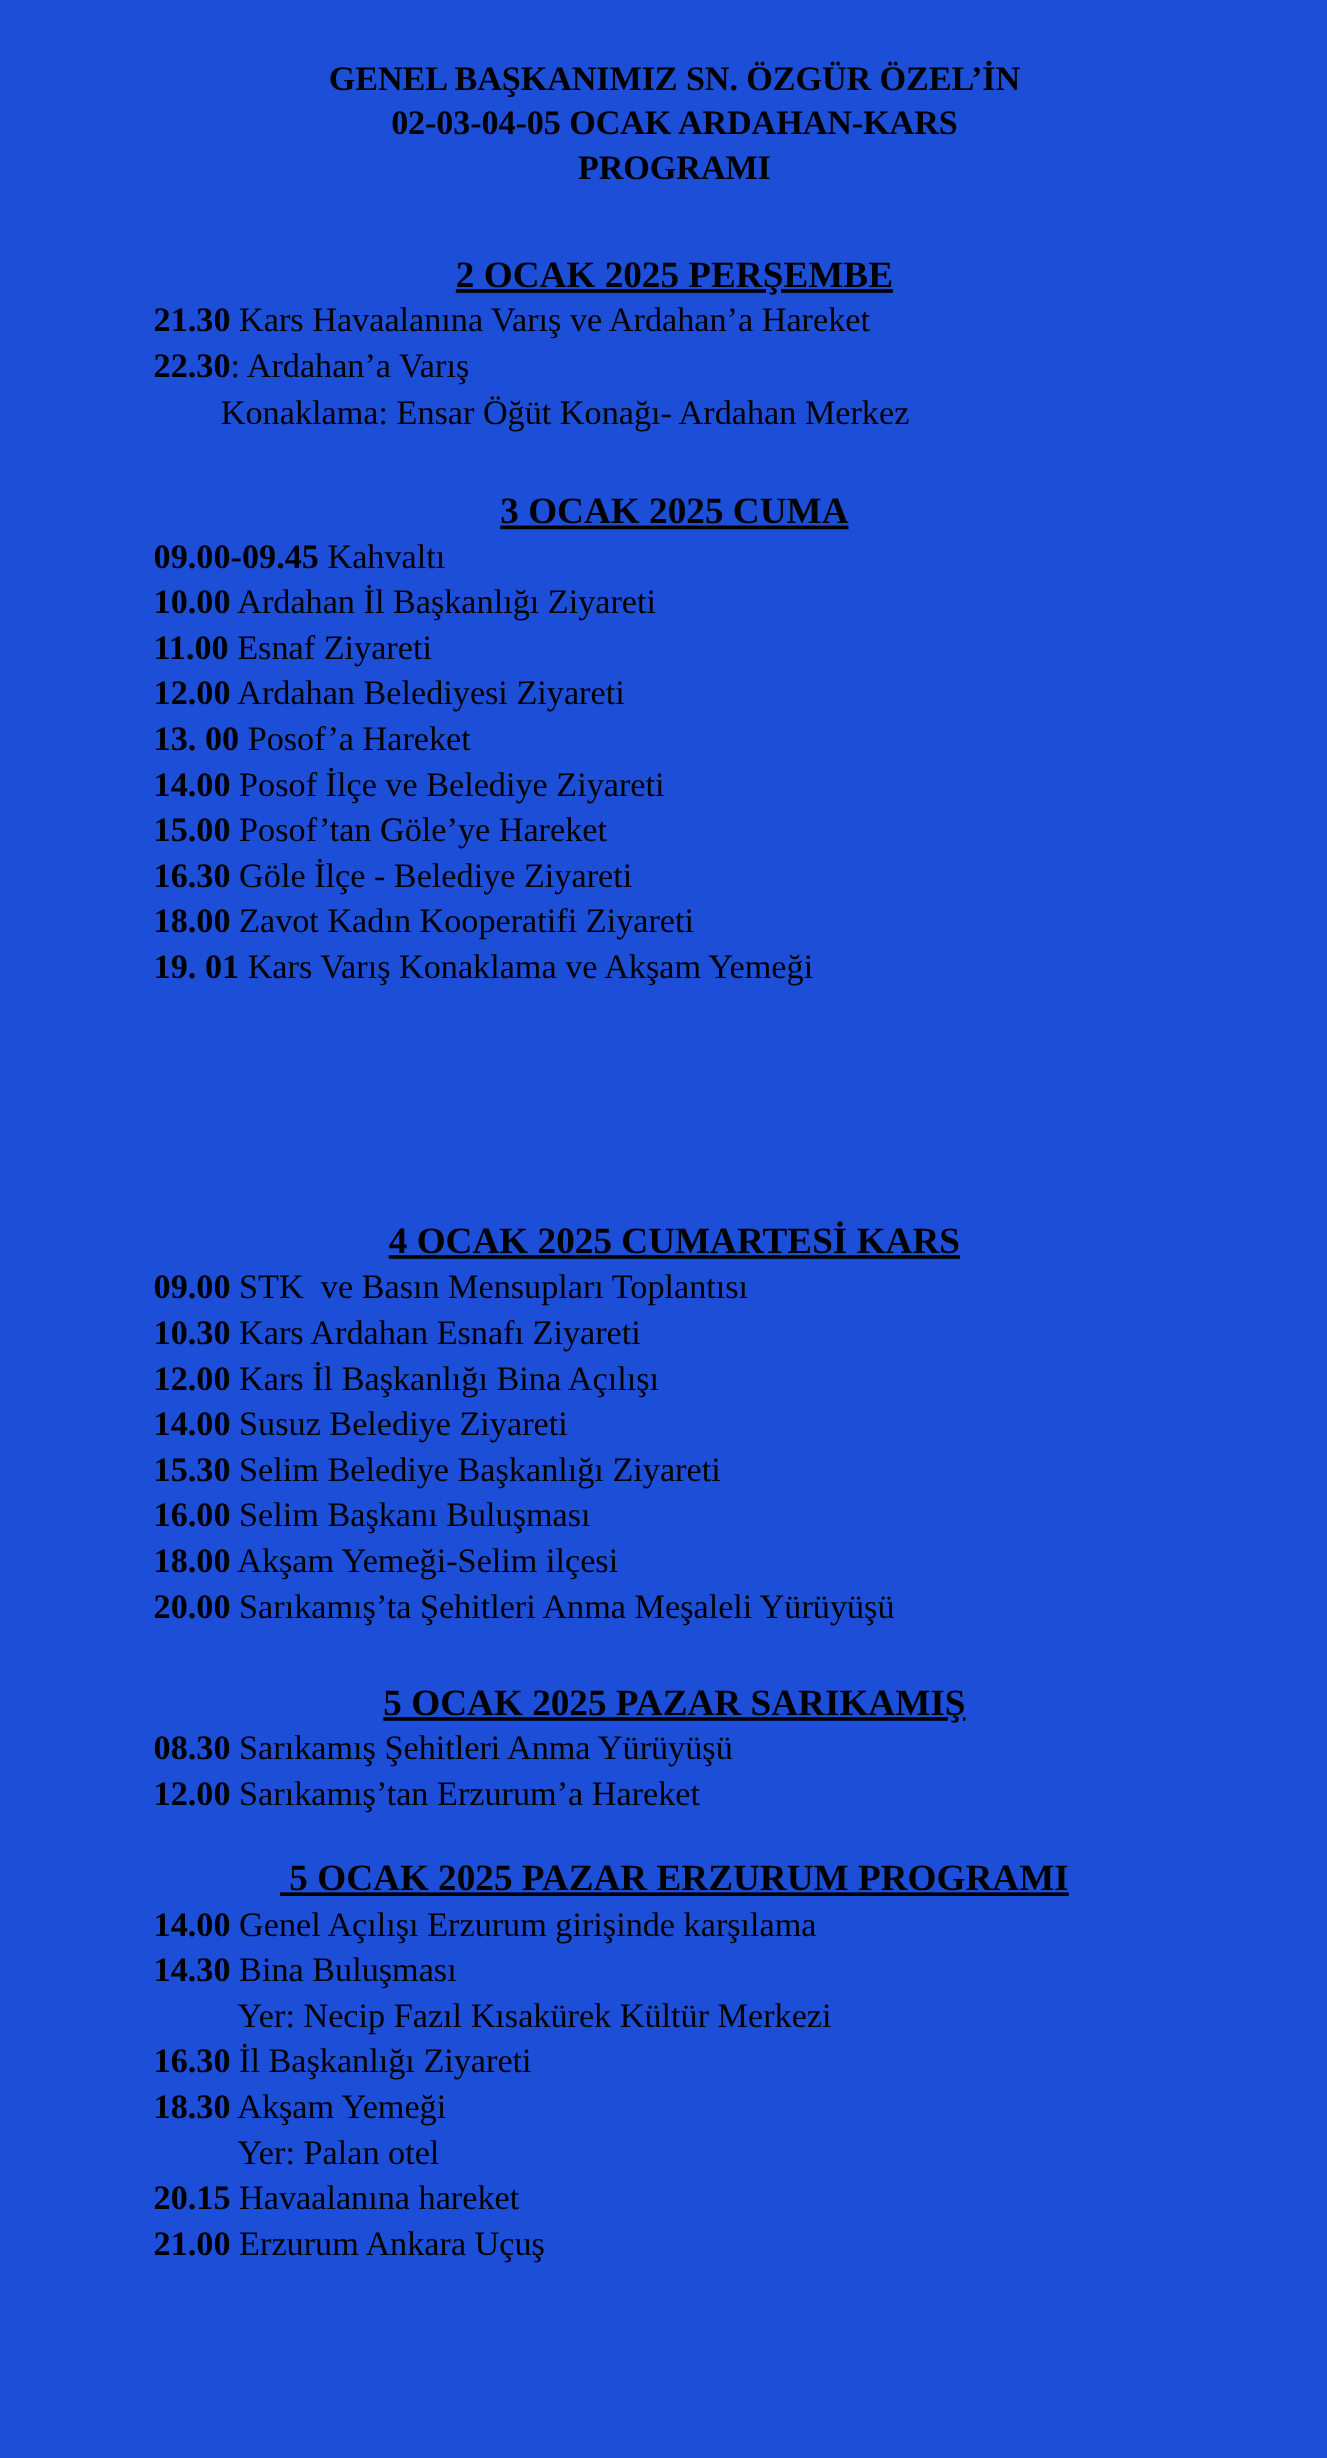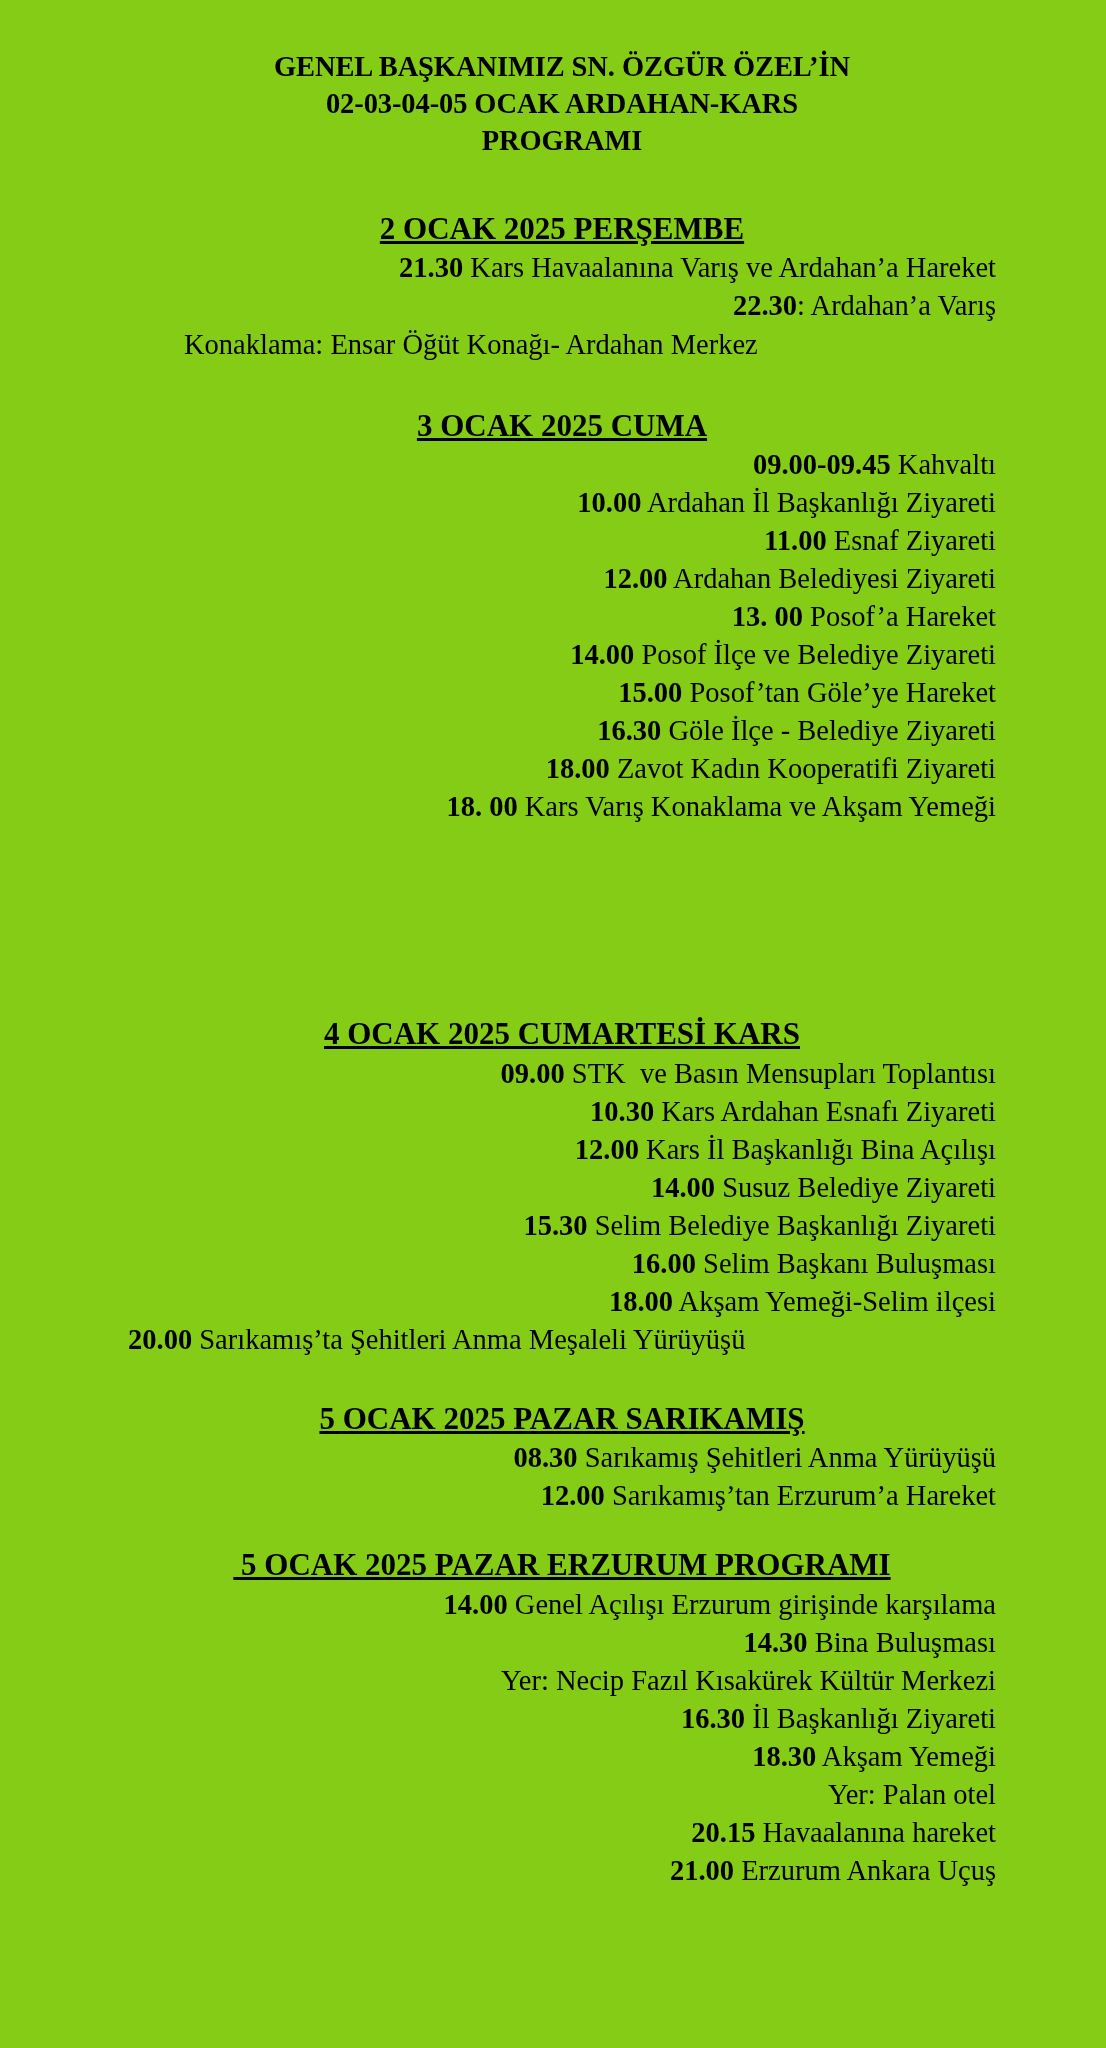--- a/index.html
+++ b/index.html
@@ -13,21 +13,21 @@
     min-height: 2048px;
     font-family: "Liberation Serif", "DejaVu Serif", serif;
     color: #000000;
     -webkit-font-smoothing: antialiased;
   }
   .page {
     width: 1106px;
     min-height: 2048px;
     box-sizing: border-box;
     padding: 48px 110px 40px 128px;
-    background: #84cc16;
+    background: #1d4ed8;
   }
   .doc-title {
     text-align: center;
     font-weight: bold;
     font-size: 28.5px;
     line-height: 1.30;
     letter-spacing: -0.1px;
     margin: 0 0 4px 0;
   }
   .doc-title .tline { display: block; }
@@ -47,21 +47,21 @@
   .heading-gap-lg { height: 46px; }
   .heading-gap-md { height: 40px; }
   .heading-gap-sm { height: 30px; }
   .heading-gap-xl { height: 42px; }
   .big-gap { height: 188px; }
 
   .entry {
     font-size: 28.5px;
     line-height: 1.335;
     margin: 0;
-    text-align: right;
+    text-align: left;
     white-space: pre-wrap;
   }
   .entry.justify {
     text-align: justify;
     text-align-last: left;
     white-space: normal;
   }
   .entry .time {
     font-weight: bold;
   }
@@ -99,21 +99,21 @@
         <div class="section-heading">3 OCAK 2025 CUMA</div>
         <div class="entry"><span class="time">09.00-09.45</span><span class="desc"> Kahvaltı</span></div>
         <div class="entry"><span class="time">10.00</span><span class="desc"> Ardahan İl Başkanlığı Ziyareti</span></div>
         <div class="entry"><span class="time">11.00</span><span class="desc"> Esnaf Ziyareti</span></div>
         <div class="entry"><span class="time">12.00</span><span class="desc"> Ardahan Belediyesi Ziyareti</span></div>
         <div class="entry"><span class="time">13. 00</span><span class="desc"> Posof’a Hareket</span></div>
         <div class="entry"><span class="time">14.00</span><span class="desc"> Posof İlçe ve Belediye Ziyareti</span></div>
         <div class="entry"><span class="time">15.00</span><span class="desc"> Posof’tan Göle’ye Hareket</span></div>
         <div class="entry"><span class="time">16.30</span><span class="desc"> Göle İlçe - Belediye Ziyareti</span></div>
         <div class="entry"><span class="time">18.00</span><span class="desc"> Zavot Kadın Kooperatifi Ziyareti</span></div>
-        <div class="entry"><span class="time">18. 00</span><span class="desc"> Kars Varış Konaklama ve Akşam Yemeği</span></div>
+        <div class="entry"><span class="time">19. 01</span><span class="desc"> Kars Varış Konaklama ve Akşam Yemeği</span></div>
       </div>
       <div class="big-gap"></div>
       <div class="section">
         <div class="section-heading">4 OCAK 2025 CUMARTESİ KARS</div>
         <div class="entry"><span class="time">09.00</span><span class="desc"> STK  ve Basın Mensupları Toplantısı</span></div>
         <div class="entry"><span class="time">10.30</span><span class="desc"> Kars Ardahan Esnafı Ziyareti</span></div>
         <div class="entry"><span class="time">12.00</span><span class="desc"> Kars İl Başkanlığı Bina Açılışı</span></div>
         <div class="entry"><span class="time">14.00</span><span class="desc"> Susuz Belediye Ziyareti</span></div>
         <div class="entry"><span class="time">15.30</span><span class="desc"> Selim Belediye Başkanlığı Ziyareti</span></div>
         <div class="entry"><span class="time">16.00</span><span class="desc"> Selim Başkanı Buluşması</span></div>

